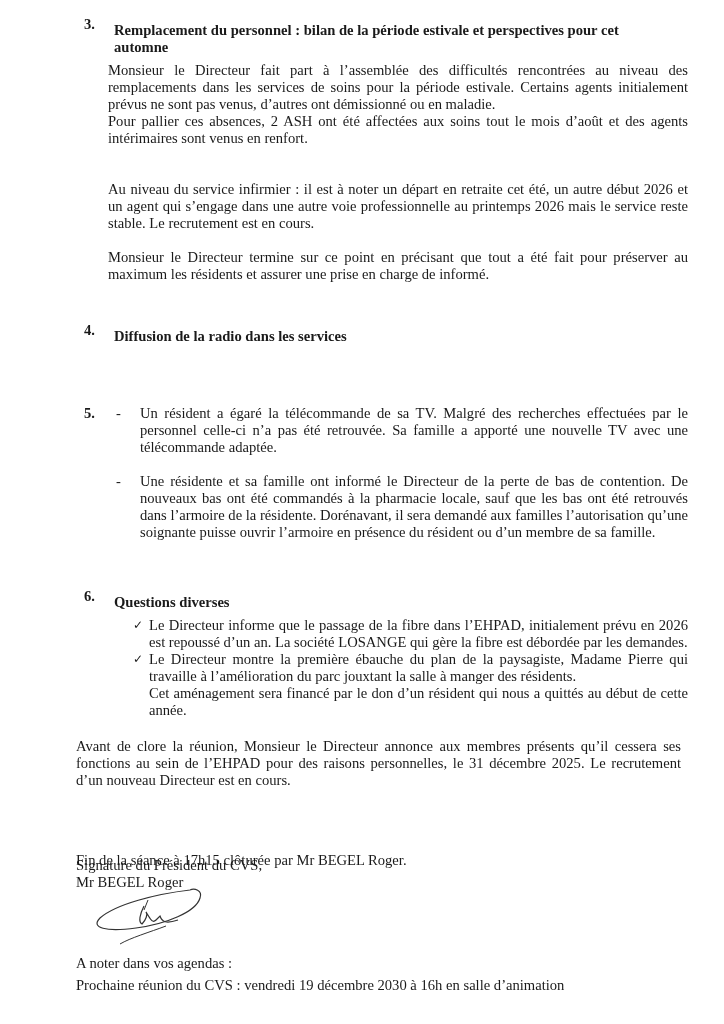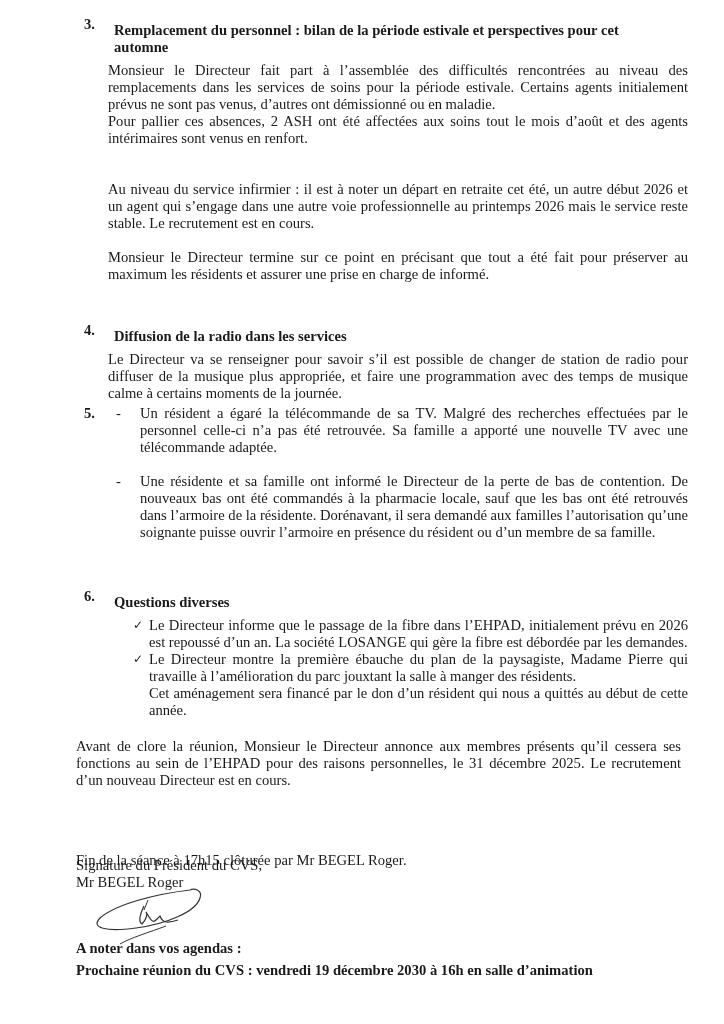--- a/index.html
+++ b/index.html
@@ -13,21 +13,21 @@
     .num { position: absolute; left: -24px; top: 0; font-weight: bold; }
     .sec-title { font-weight: bold; margin: 6px; }
     p { margin: 0; text-align: justify; }
     .gap { height: 17px; }
     ul.dash, ul.check { list-style: none; margin: 0; padding: 0; }
     ul.dash li, ul.check li { position: relative; padding-left: 24px; margin-left: 8px; text-align: justify; }
     ul.dash li .mark { position: absolute; left: 0; top: 0; }
     ul.check li { margin-left: 25px; padding-left: 16px; }
     ul.check li .mark { position: absolute; left: 0; top: 0; font-family: "DejaVu Sans", sans-serif; font-size: 12px; }
     .free { position: absolute; left: 76px; width: 605px; }
-    .bold { font-weight: bold; }
+    .bold { font-weight: normal; margin-top: 15px; }
     .sig { position: absolute; left: 86px; top: 884px; }
   </style>
 </head>
 <body>
 
 <div class="page">
 
   <div class="sec" style="top:16px;">
     <span class="num">3.</span>
     <p class="sec-title">
@@ -39,21 +39,20 @@
     <div class="gap"></div>
     <div class="gap"></div>
     <p>Au niveau du service infirmier : il est à noter un départ en retraite cet été, un autre début 2026 et un agent qui s’engage dans une autre voie professionnelle au printemps 2026 mais le service reste stable. Le recrutement est en cours.</p>
     <div class="gap"></div>
     <p>Monsieur le Directeur termine sur ce point en précisant que tout a été fait pour préserver au maximum les résidents et assurer une prise en charge de informé.</p>
   </div>
 
   <div class="sec" style="top:322px;">
     <span class="num">4.</span>
     <p class="sec-title">Diffusion de la radio dans les services</p>
-    <p>Le Directeur va se renseigner pour savoir s’il est possible de changer de station de radio pour diffuser de la musique plus appropriée, et faire une programmation avec des temps de musique calme à certains moments de la journée.</p>
   </div>
 
   <div class="sec" style="top:405px;">
     <span class="num">5.</span>
     <ul class="dash">
       <li>
         <span class="mark">-</span>
         <span>Un résident a égaré la télécommande de sa TV. Malgré des recherches effectuées par le personnel celle-ci n’a pas été retrouvée. Sa famille a apporté une nouvelle TV avec une télécommande adaptée.</span>
       </li>
       <li style="margin-top:17px;">

